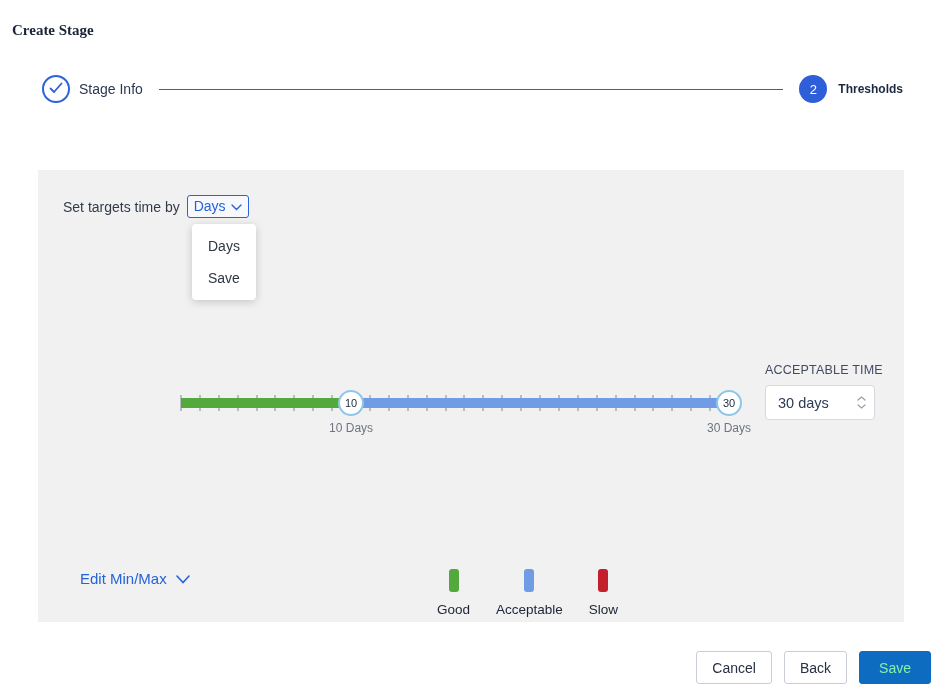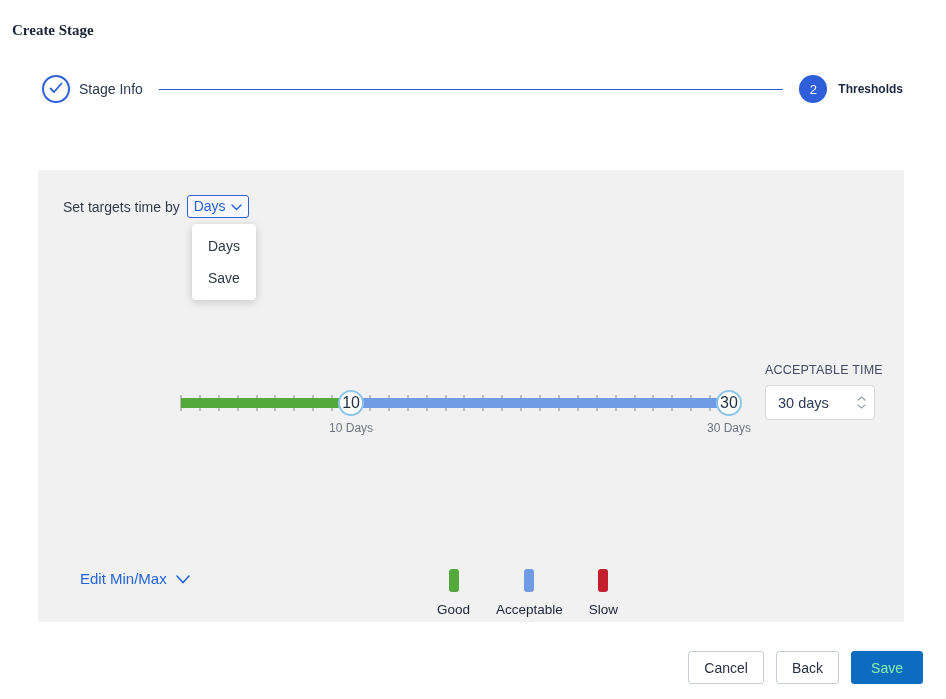--- a/index.html
+++ b/index.html
@@ -48,34 +48,34 @@
   .spinner svg { display:block; }
 
   
   .slider-wrap { position:absolute; left:143px; top:220px; width:548px; height:50px; }
   .ticks { position:absolute; left:0; top:5px; width:100%; height:16px; z-index:1; }
   .tick { position:absolute; top:0; width:2px; height:16px; background:#b9bdc3; }
   .track { position:absolute; left:0; top:8px; width:100%; height:10px; z-index:2; }
   .seg { position:absolute; top:0; height:10px; }
   .handle { position:absolute; top:0; width:26px; height:26px; border-radius:50%; background:#ffffff;
             border:2px solid #8dc6ea; display:flex; align-items:center; justify-content:center;
-            font-size:16px; color:#22303f; z-index:3; cursor:grab; }
+            font-size:11px; color:#22303f; z-index:3; cursor:grab; }
   .caption { position:absolute; top:31px; font-size:12px; color:#6e7580; transform:translateX(-50%); white-space:nowrap; }
 
   
   .edit-link { position:absolute; left:42px; top:400px; display:flex; gap:9px;
                font-size:15px; color:#2563d8; cursor:pointer; }
   .legend { position:absolute; left:399px; top:399px; display:flex; align-items:center; gap:26px; }
   .legend-item { display:flex; align-items:center; gap:10px;flex-direction:column; }
   .swatch { width:10px; height:23px; border-radius:3px; }
   .legend-label { font-size:13.5px; color:#202838; }
 
   
   .footer { position:absolute; left:0; top:651px; width:946px; display:flex; justify-content:flex-end;
-            gap:12px; padding-right:23px; }
+            gap:12px; padding-right:15px; }
   .btn { height:33px; display:flex; align-items:center; justify-content:center; border-radius:3px;
          font-size:14px; cursor:pointer; }
   .btn.ghost { background:#ffffff; border:1px solid #c9ced6; color:#273142; padding:0 15px; }
   .btn.primary { background:#0d6cc0; border:1px solid #0d6cc0; color:#86efac; padding:0 19px; }
 </style>
 </head>
 <body>
 
 <div class="app">
 

